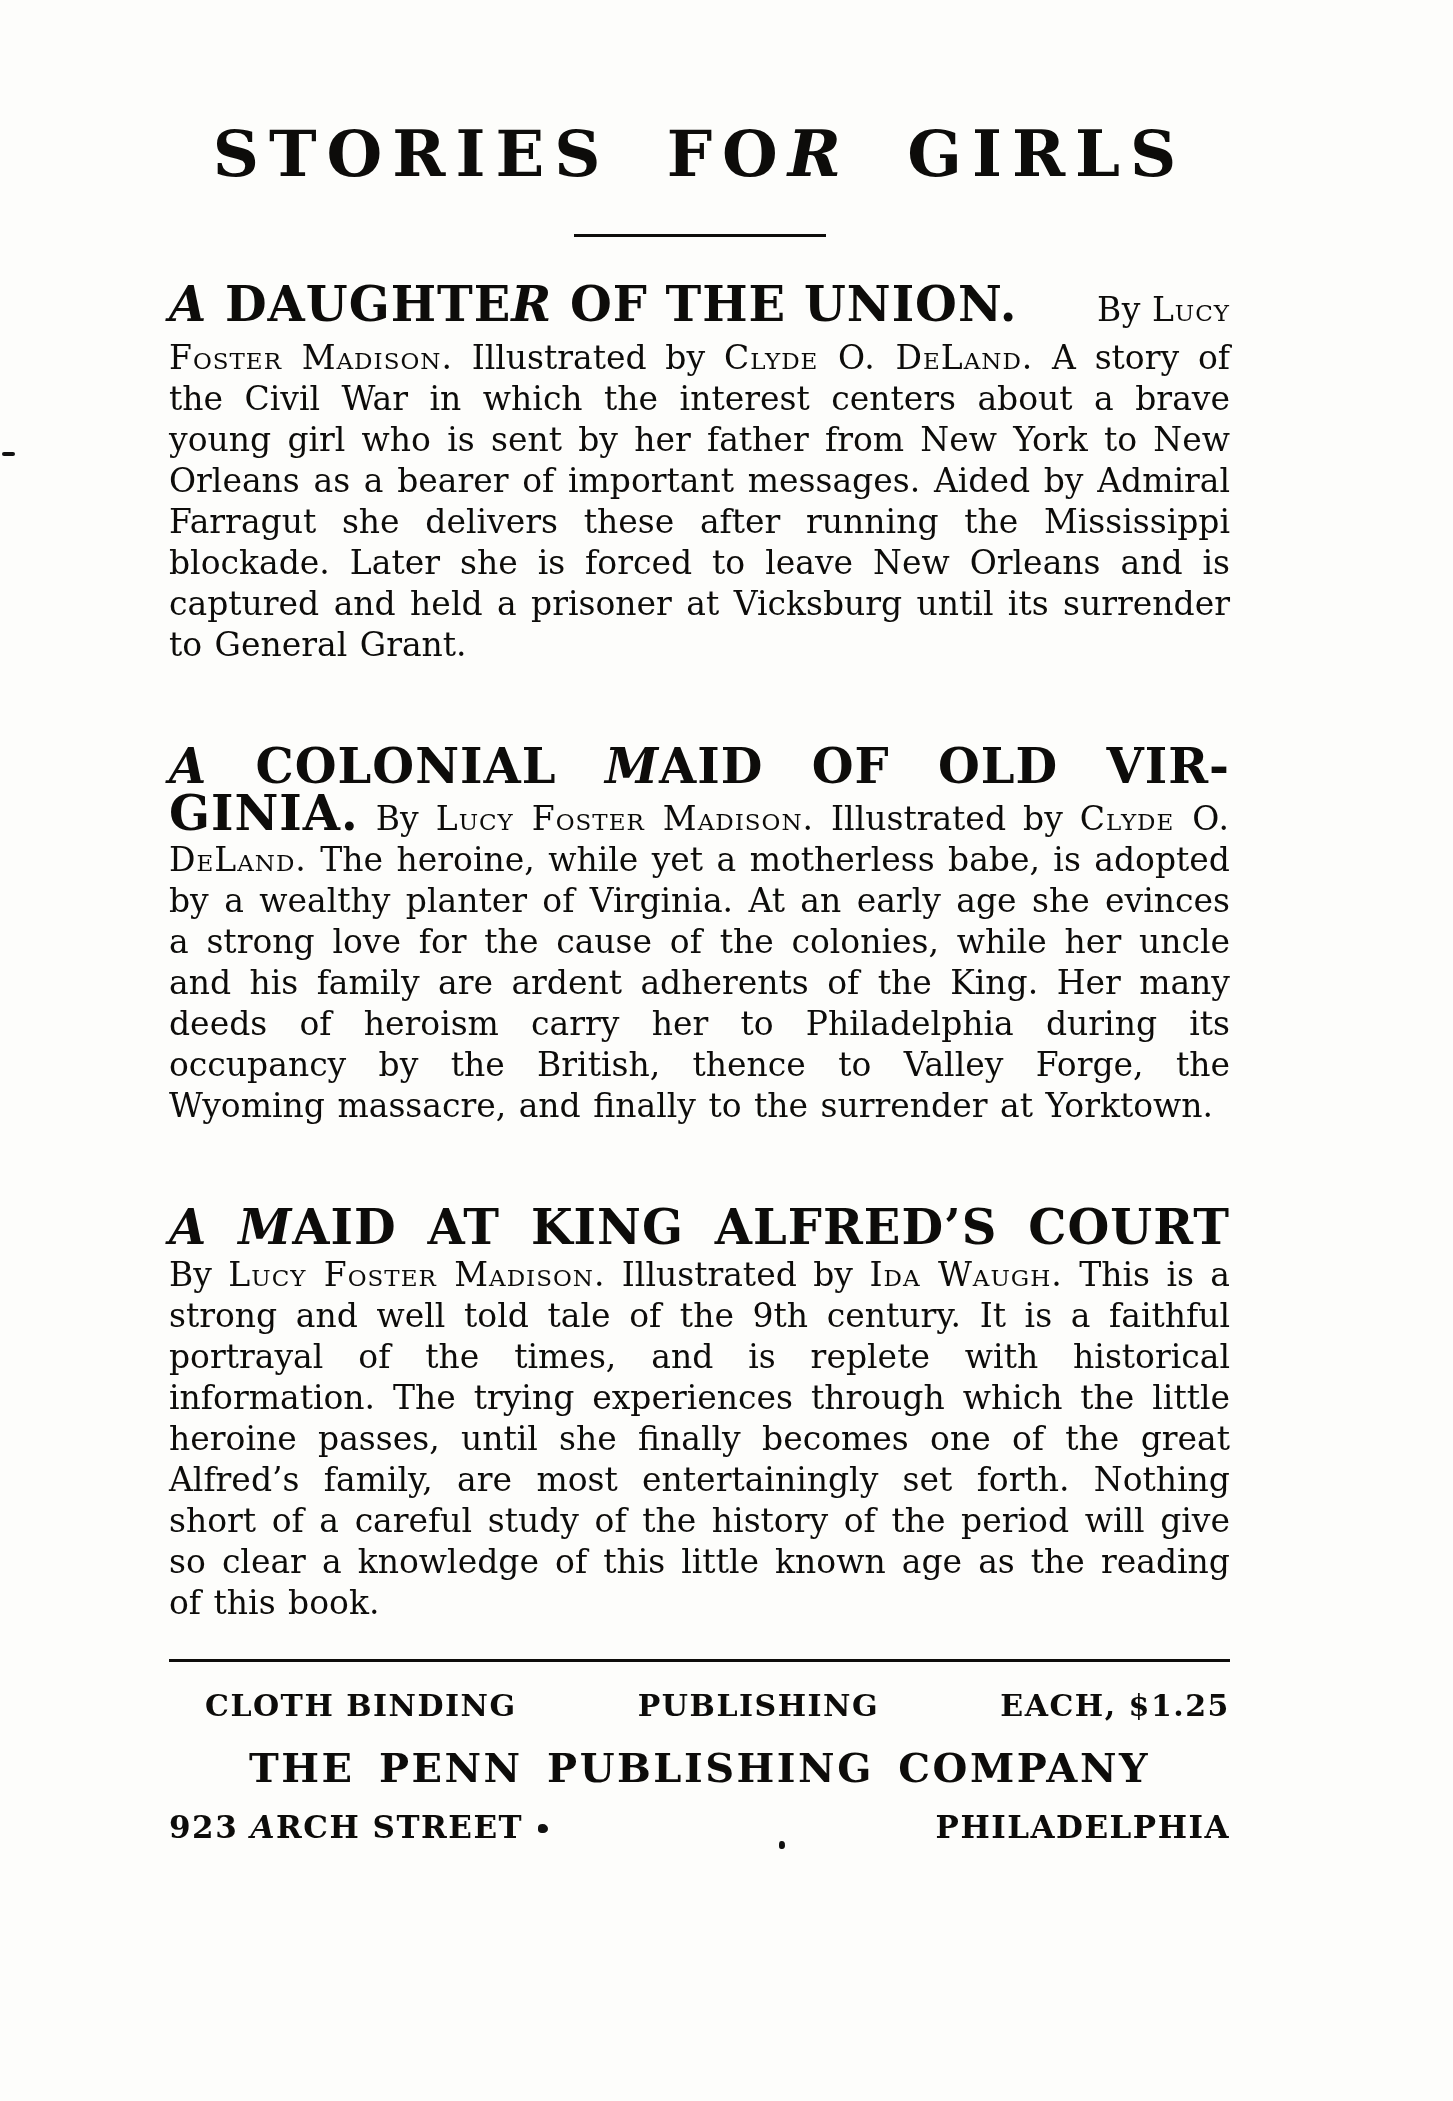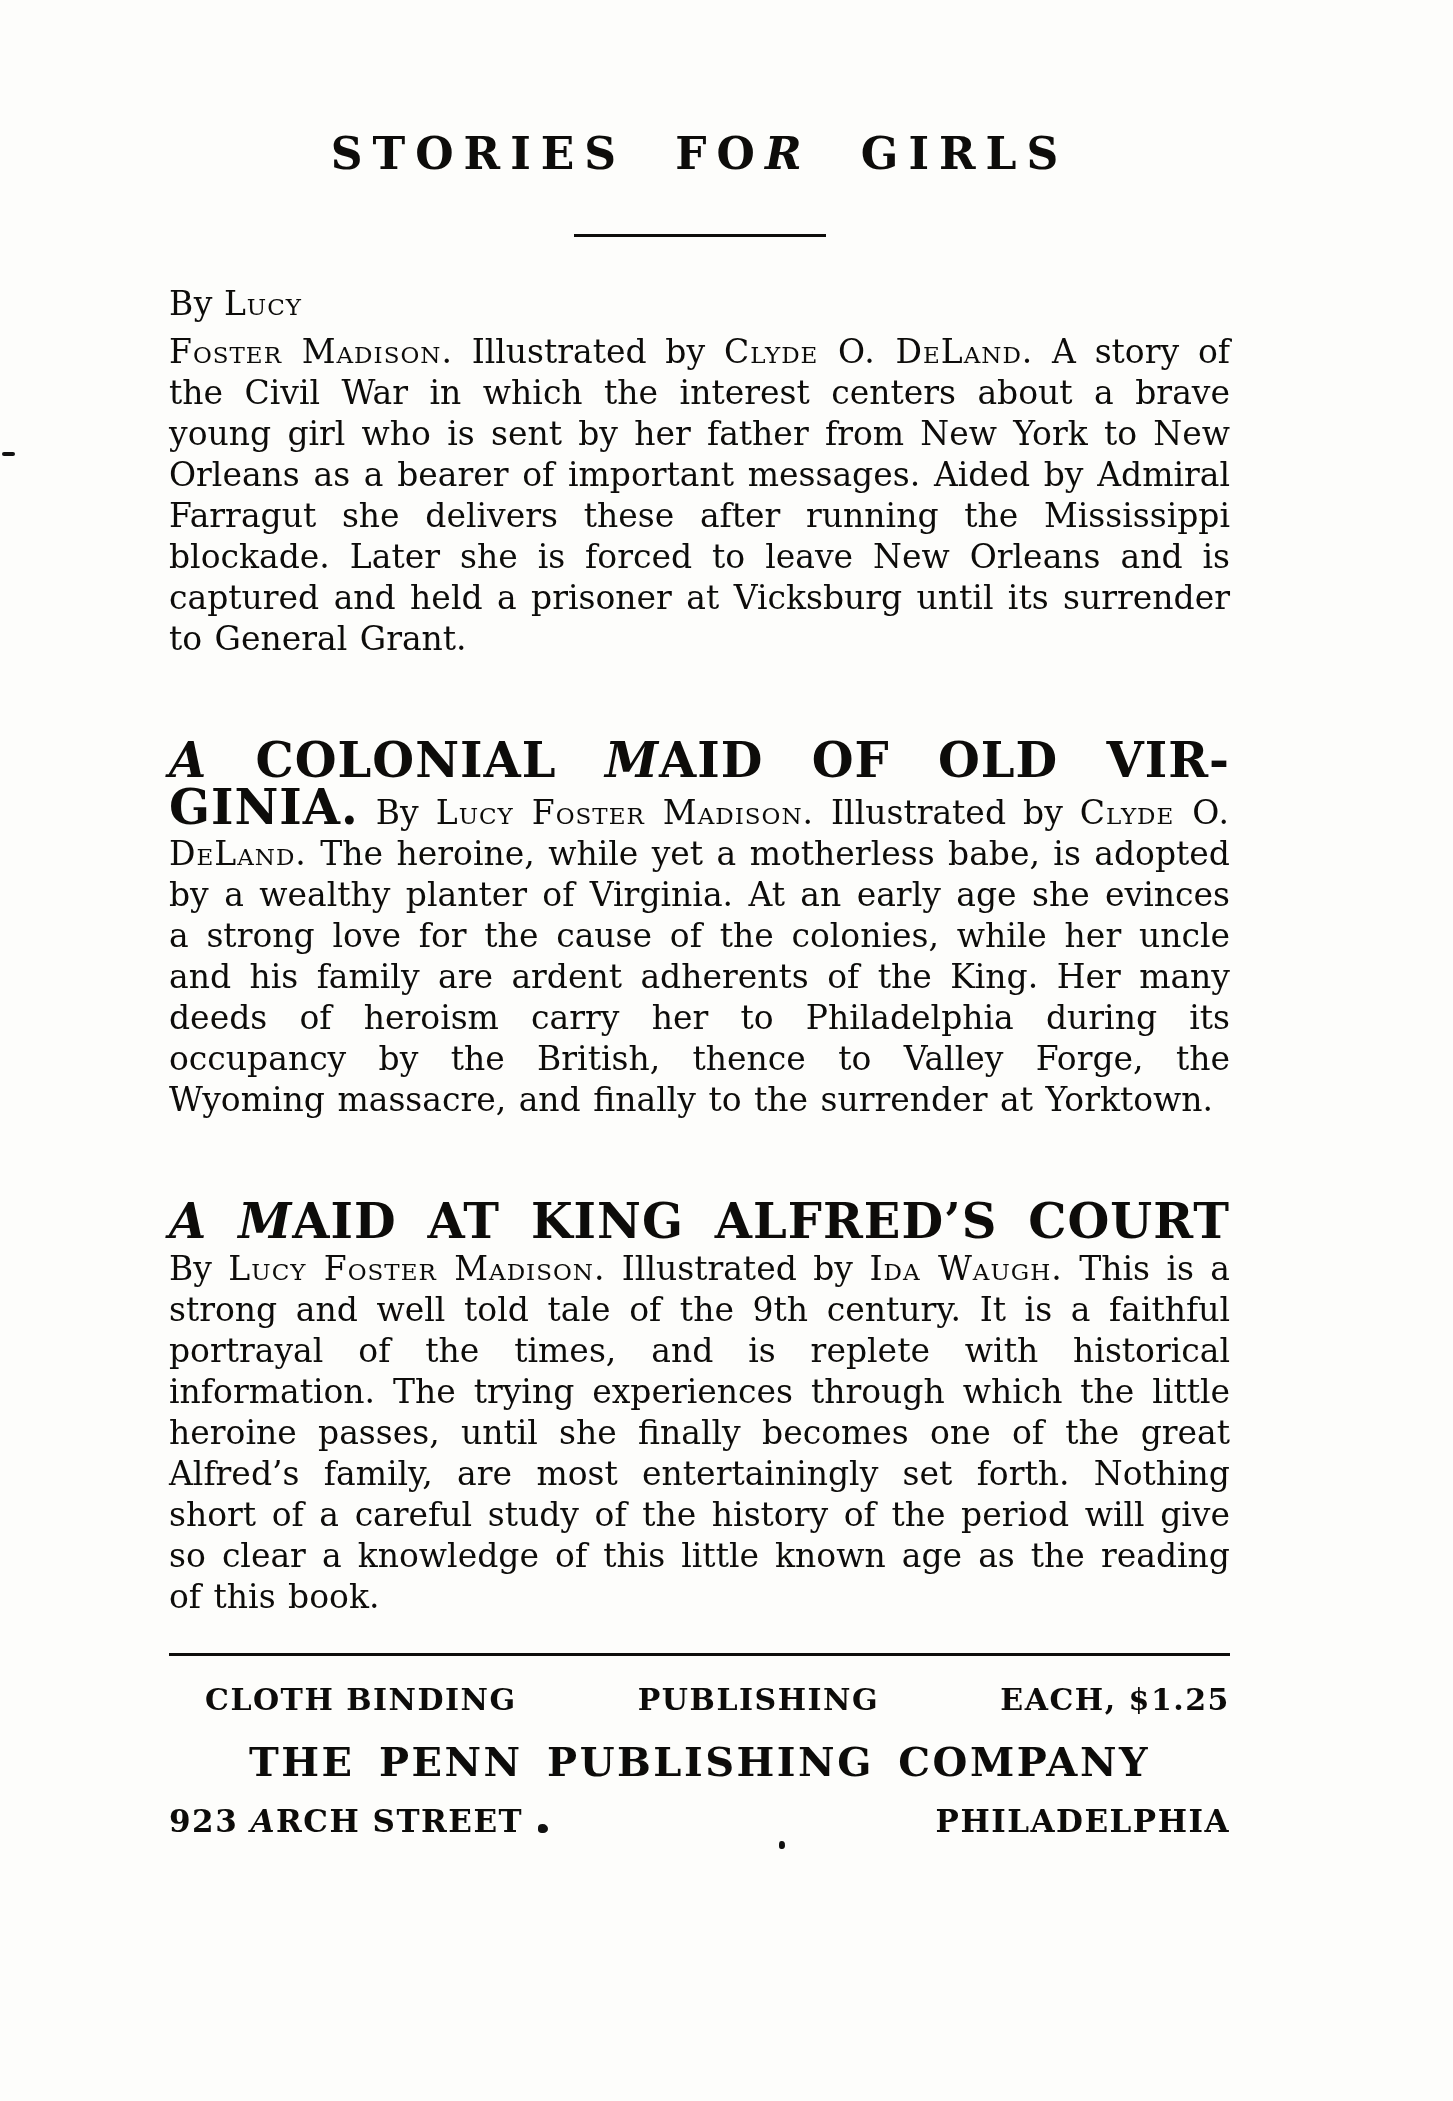--- a/index.html
+++ b/index.html
@@ -13,21 +13,21 @@
     font-family:"DejaVu Serif","Liberation Serif",serif;
     overflow:hidden;
   }
   .column {
     position:absolute; left:169px; top:0; width:1061px;
   }
   .main-title {
     margin-top:116px;
     text-align:center;
     font-weight:bold;
-    font-size:44px; line-height:76px;
+    font-size:64px; line-height:76px;
     letter-spacing:10px; word-spacing:24px;
     white-space:nowrap;
   }
   .sw { font-style:italic; }
   .title-rule {
     width:252px; height:3px; background:#0e0d0b;
     margin:42px auto 0 auto;
   }
   .book { margin-top:74px; }
   .book.first { margin-top:40px; }
@@ -89,20 +89,21 @@
 
 <div class="page">
   <div class="column">
 
     <h1 class="main-title"><span>STORIES FO</span><span class="sw">R</span><span> GIRLS</span></h1>
 
     <div class="title-rule"></div>
 
     <section class="book first">
       <div class="book-head row">
+        <span><span class="sw">A</span><span> DAUGHTE</span><span class="sw">R</span><span> OF THE UNION.</span></span>
         <span class="byline-start"><span>By </span><span class="sc">Lucy</span></span>
       </div>
       <p class="book-body"><span class="sc">Foster Madison.</span><span> Illustrated by </span><span class="sc">Clyde O. DeLand.</span><span> A story of the Civil War in which the interest centers about a brave young girl who is sent by her father from New York to New Orleans as a bearer of important messages. Aided by Admiral Farragut she delivers these after running the Mississippi blockade. Later she is forced to leave New Orleans and is captured and held a prisoner at Vicksburg until its surrender to General Grant.</span></p>
     </section>
 
     <section class="book">
       <div class="book-head just"><span class="sw">A</span><span> COLONIAL </span><span class="sw">M</span><span>AID OF OLD VIR-</span></div>
       <p class="book-body"><span class="bk-title-inline">GINIA.</span><span> By </span><span class="sc">Lucy Foster Madison.</span><span> Illustrated by </span><span class="sc">Clyde O. DeLand.</span><span> The heroine, while yet a motherless babe, is adopted by a wealthy planter of Virginia. At an early age she evinces a strong love for the cause of the colonies, while her uncle and his family are ardent adherents of the King. Her many deeds of heroism carry her to Philadelphia during its occupancy by the British, thence to Valley Forge, the Wyoming massacre, and finally to the surrender at Yorktown.</span></p>
     </section>
 

